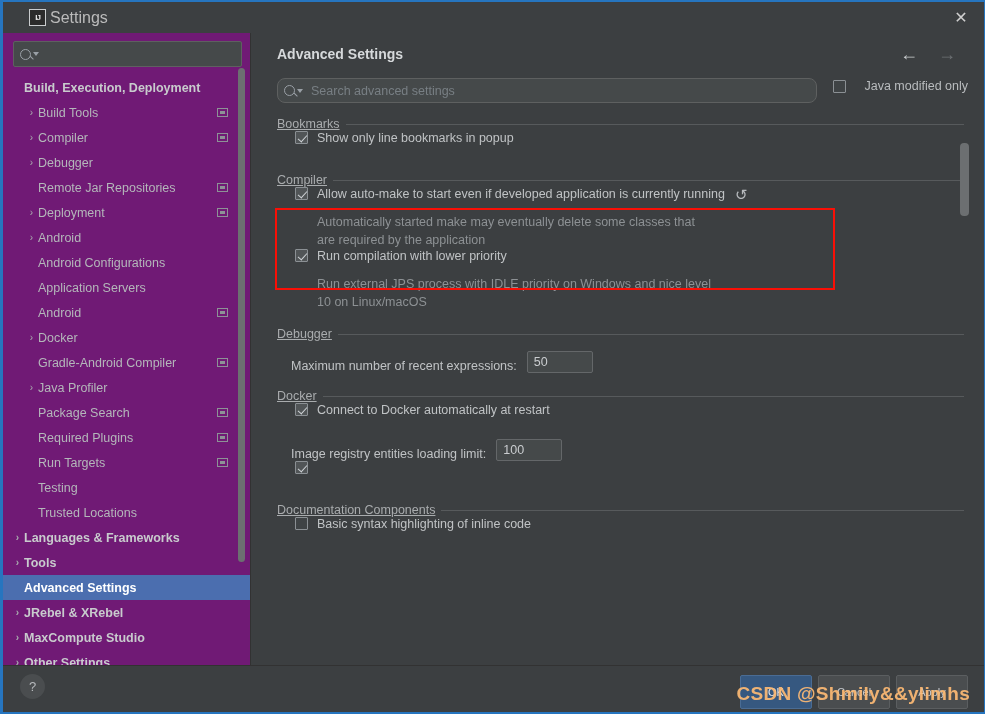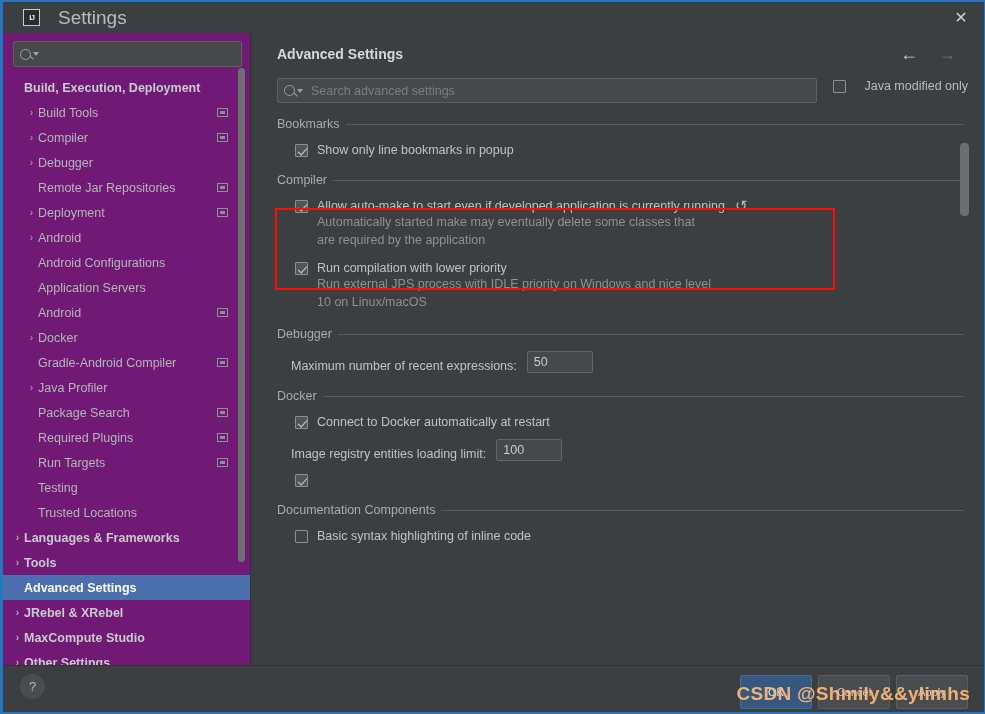--- a/index.html
+++ b/index.html
@@ -19,28 +19,28 @@
     border-bottom: 2px solid #2675bf;
   }
 
   
   #titlebar {
     position: absolute; left: 0; top: 0; right: 0; height: 31px;
     background: #3c3f41;
     display: flex; align-items: center;
   }
   #app-logo {
-    width: 17px; height: 17px; margin-left: 20px;
+    width: 17px; height: 17px; margin-left: 26px;
     border: 1px solid #c9ccce; background: #2b2b2b;
     display: flex; align-items: center; justify-content: center;
     font-size: 8px; font-weight: bold; color: #e8e8e8;
     letter-spacing: -1px;
   }
   #title-text {
-    margin-left: 18px; font-size: 19px; color: #bbbbbb;
+    margin-left: 4px; font-size: 16px; color: #bbbbbb;
   }
   #close-btn {
     position: absolute; right: 0; top: 0; width: 46px; height: 31px;
     display: flex; align-items: center; justify-content: center;
     color: #cfcfcf; font-size: 16px; line-height: 1;
   }
 
   
   #body {
     position: absolute; left: 0; top: 31px; right: 0; bottom: 47px;
@@ -122,46 +122,46 @@
     position: absolute; right: 28px; top: 12px;
     display: flex; gap: 20px; align-items: center;
   }
   .nav-arrow { font-size: 18px; line-height: 1; }
   .nav-arrow.enabled { color: #c7cacc; }
   .nav-arrow.disabled { color: #6d7174; }
 
   #adv-search {
     position: absolute; left: 26px; top: 45px;
     width: 540px; height: 25px;
-    background: #45494a; border: 1px solid #5e6060; border-radius: 2px;
+    background: #45494a; border: 1px solid #5e6060; border-radius: 8px;
     display: flex; align-items: center; padding: 0 6px;
   }
   #show-modified {
     position: absolute; right: 16px; top: 46px;
     display: flex; align-items: center; gap: 9px;
     font-size: 12.5px; color: #b9bcbe;
   }
 
   
   #settings-area {
     position: absolute; left: 0; top: 68px; right: 0; bottom: 0;
     overflow: hidden;
   }
   #settings-inner { position: relative; padding: 0 0 0 0; }
 
   .group-header {
     display: flex; align-items: center; gap: 6px;
     margin: 0 20px 0 26px; padding-top: 16px;
-    font-size: 12.5px; color: #a9acae;
+    font-size: 12.5px; color: #a9acae; text-decoration: underline;
   }
   .group-header .rule {
     flex: 1; height: 1px; background: #575a5c;
   }
   .opt-row {
-    display: flex; align-items: flex-end;
+    display: flex; align-items: flex-start;
     margin-left: 44px; height: 26px;
     font-size: 12.5px; color: #c0c3c5;
   }
   .opt-desc {
     margin-left: 66px; font-size: 12.5px; color: #8d9194;
     line-height: 18px;
   }
   .cb {
     width: 13px; height: 13px; flex: 0 0 auto;
     border: 1px solid #8b9094; background: #515557;

